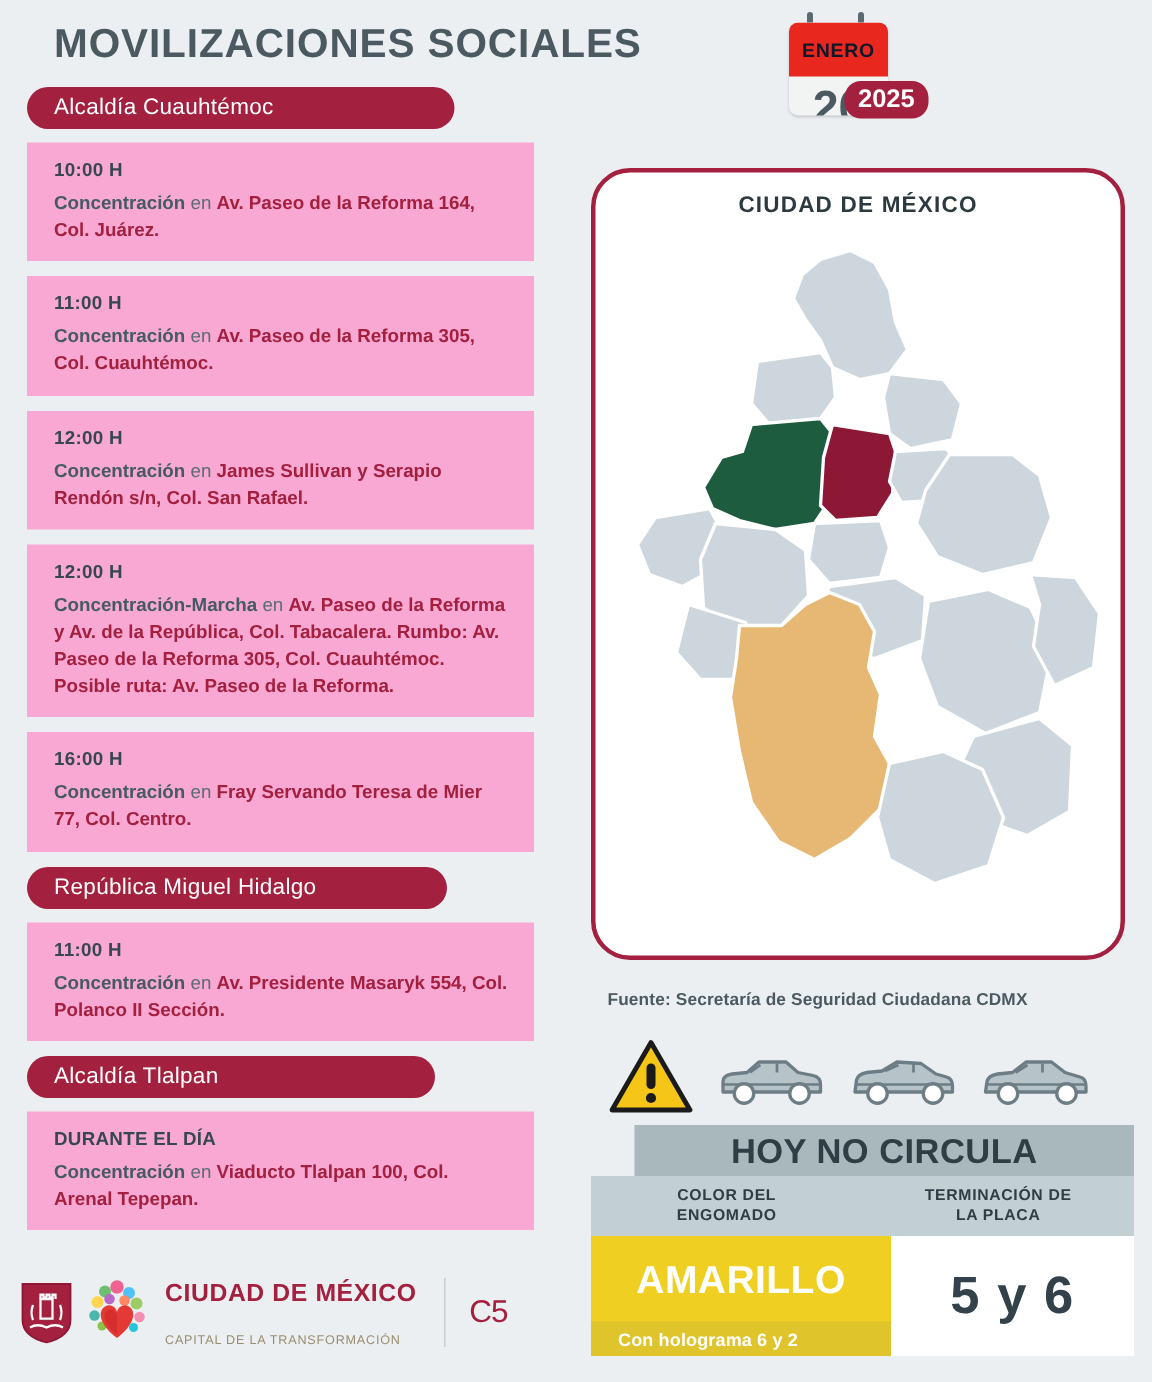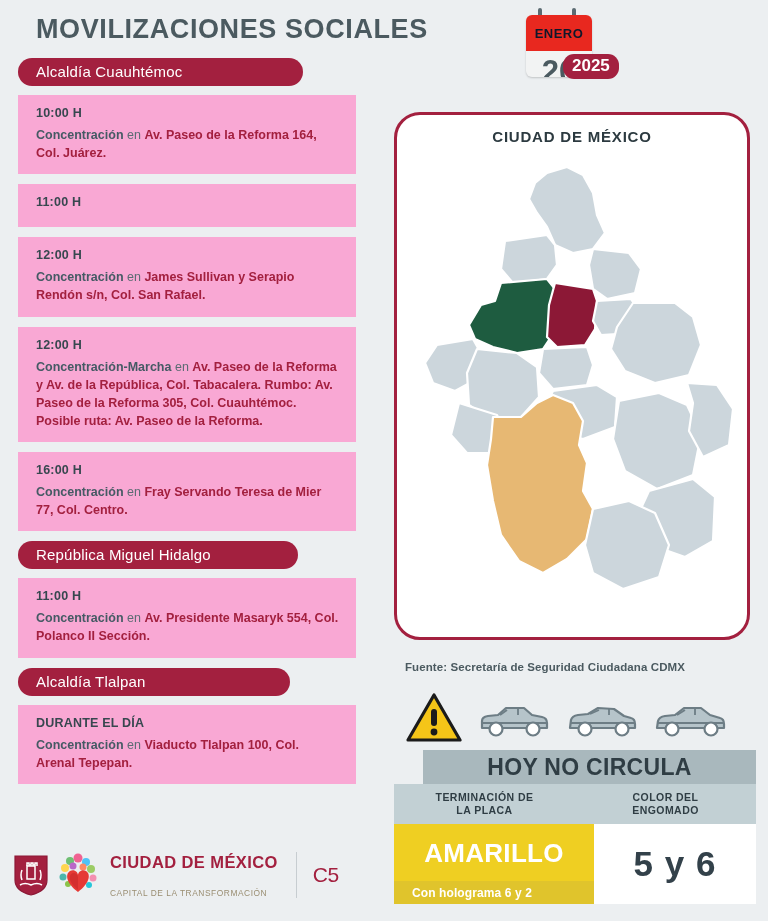--- a/index.html
+++ b/index.html
@@ -319,20 +319,21 @@
 </div>
 
 <div class="left-col" id="left-col">
     <div class="borough-banner w1">Alcaldía Cuauhtémoc</div>
     <div class="event">
       <div class="event-time">10:00 H</div>
       <div class="event-text"><span class="plain">Concentración</span><span class="en"> en </span><span class="place">Av. Paseo de la Reforma 164, Col. Juárez.</span></div>
     </div>
     <div class="event">
       <div class="event-time">11:00 H</div>
+      <div class="event-text"><span class="plain">Concentración</span><span class="en"> en </span><span class="place">Av. Paseo de la Reforma 305, Col. Cuauhtémoc.</span></div>
     </div>
     <div class="event">
       <div class="event-time">12:00 H</div>
       <div class="event-text"><span class="plain">Concentración</span><span class="en"> en </span><span class="place">James Sullivan y Serapio Rendón s/n, Col. San Rafael.</span></div>
     </div>
     <div class="event">
       <div class="event-time">12:00 H</div>
       <div class="event-text"><span class="plain">Concentración-Marcha</span><span class="en"> en </span><span class="place">Av. Paseo de la Reforma y Av. de la República, Col. Tabacalera. Rumbo: Av. Paseo de la Reforma 305, Col. Cuauhtémoc. Posible ruta: Av. Paseo de la Reforma.</span></div>
     </div>
     <div class="event">
@@ -472,26 +473,26 @@
         <circle cx="18" cy="25" r="6.5" fill="#ffffff" stroke="#6d7d85" stroke-width="2.2"></circle>
         <circle cx="57" cy="25" r="6.5" fill="#ffffff" stroke="#6d7d85" stroke-width="2.2"></circle>
       </svg>
     </div>
   </div>
 
   <div class="hnc-title">HOY NO CIRCULA</div>
 
   <div class="hnc-subrow">
     <div class="hnc-sub">
+      <span>COLOR DEL</span>
+      <span>ENGOMADO</span>
+    </div>
+    <div class="hnc-sub">
       <span>TERMINACIÓN DE</span>
       <span>LA PLACA</span>
-    </div>
-    <div class="hnc-sub">
-      <span>COLOR DEL</span>
-      <span>ENGOMADO</span>
     </div>
   </div>
 
   <div class="hnc-valrow">
     <div class="hnc-color-cell">
       <div class="hnc-color-name">AMARILLO</div>
       <div class="hnc-holo">Con holograma 6 y 2</div>
     </div>
     <div class="hnc-plate-cell">
       <div class="hnc-plate">5 y 6</div>

